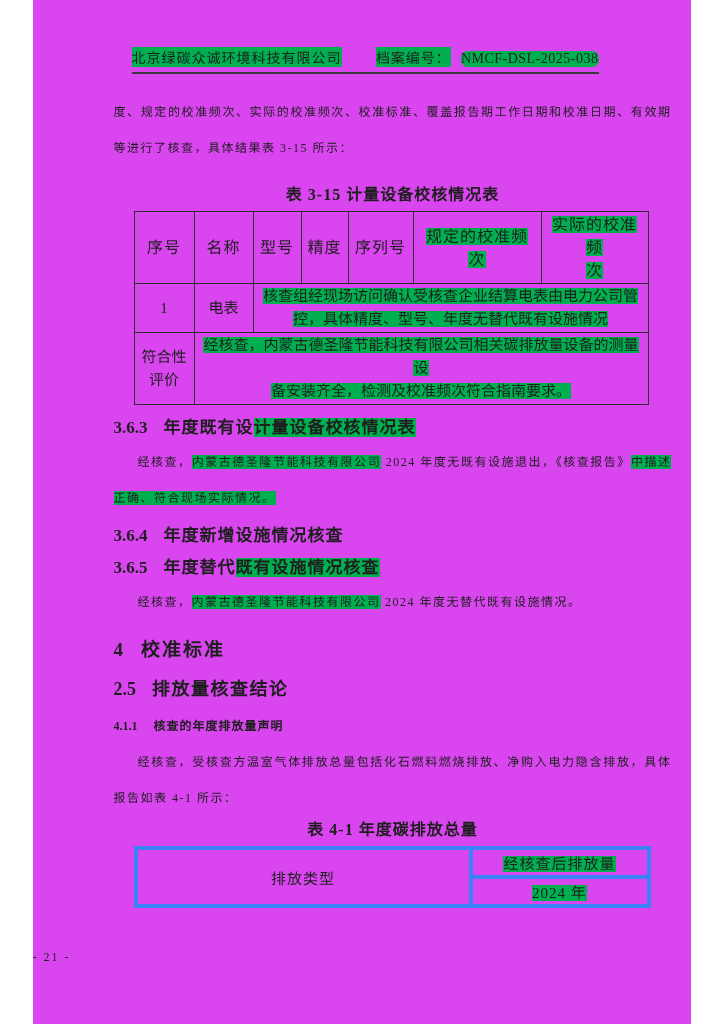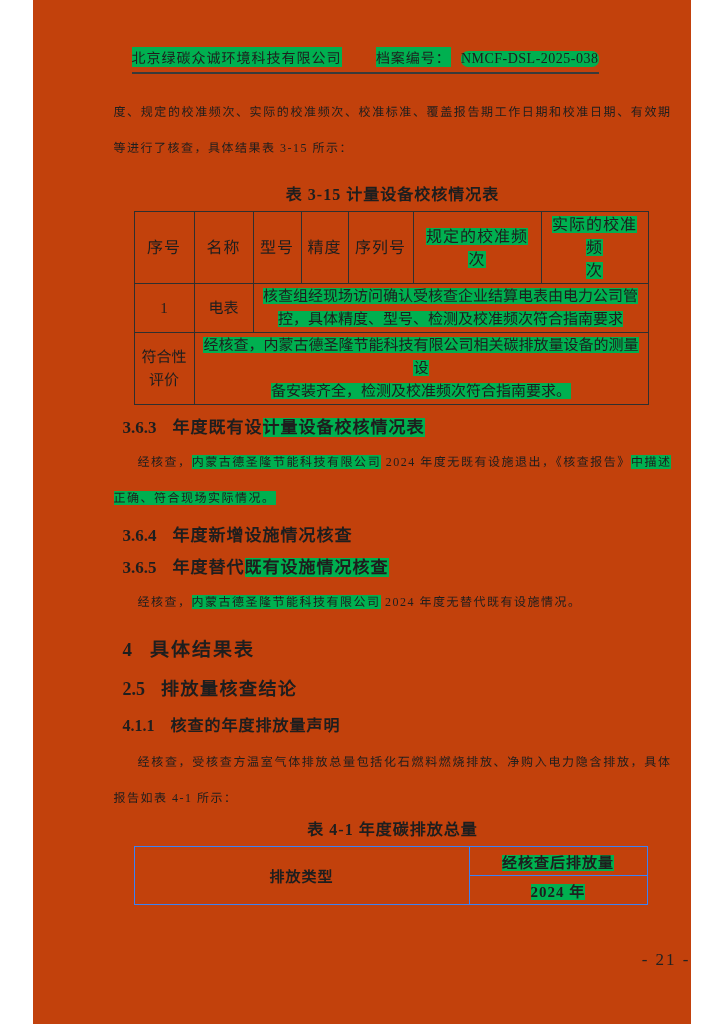--- a/index.html
+++ b/index.html
@@ -1,20 +1,20 @@
 <!DOCTYPE html>
 <html lang="zh-CN" style="--hl: #00b050;"><head>
 <meta charset="utf-8">
 <style>
   :root { --hl: #00b050; }
   * { margin:0; padding:0; box-sizing:border-box; }
   html,body { background:#ffffff; }
   .page {
     position:relative; width:658px; height:1024px; margin:0 auto;
-    background:#c2410c; overflow:hidden;
+    background:#d946ef; overflow:hidden;
     font-family:"Liberation Serif","DejaVu Serif",serif; color:#1e1e1e;
   }
   .hl { background:var(--hl); }
   
   .header {
     position:absolute; left:99px; right:92px; top:47px;
     display:flex; justify-content:space-between; align-items:baseline;
     font-size:14px; letter-spacing:1px;
     border-bottom:2px solid #3a3a3a; padding-bottom:5px;
   }
@@ -40,35 +40,35 @@
   .t315 th { height:49px; font-size:16px; letter-spacing:1px; }
   .t315 .r1 td { height:47px; }
   .t315 .r2 td { height:51px; }
   .preline { white-space:pre-line; }
   
   .hsec { font-weight:bold; }
   .h3s { font-size:17px; line-height:24px; margin-top:8px; letter-spacing:1px; }
   .h363 { margin-top:11px; }
   .h2s { font-size:19px; line-height:28px; margin-top:16px; letter-spacing:2px; }
   .h41 { font-size:18px; line-height:26px; margin-top:12px; letter-spacing:1.5px; }
-  .h411 { font-size:16px; line-height:24px; margin-top:12px; letter-spacing:1px; }
-  .h-num { display:inline-block; margin-right:16px; letter-spacing:0;margin-left:9px; }
+  .h411 { font-size:12px; line-height:24px; margin-top:12px; letter-spacing:1px; }
+  .h-num { display:inline-block; margin-right:16px; letter-spacing:0; }
   .h2s .h-num { margin-right:18px; }
   .para { margin-top:4px; }
   .p411 { margin-top:6px; }
   
   .t41 { width:513px; margin:3px 0 0 20px; }
   .t41 td {
-    border:1px solid #3b82f6; text-align:center; vertical-align:middle;
-    font-size:15px; font-weight:bold; height:29px; letter-spacing:1px;
+    border:4px solid #3b82f6; text-align:center; vertical-align:middle;
+    font-size:15px; font-weight:normal; height:29px; letter-spacing:1px;
   }
   
   .footer {
-    position:absolute; left:16px; right:0; top:950px; text-align:right;
-    font-size:17px; letter-spacing:2px; color:#222;
+    position:absolute; left:0; right:0; top:950px; text-align:left;
+    font-size:12px; letter-spacing:2px; color:#222;
   }
 </style>
 </head>
 <body>
 
 <div class="page">
 
   <div class="header">
     <span class="hl">北京绿碳众诚环境科技有限公司</span>
     <span class="header-right">
@@ -102,21 +102,21 @@
         <th><span>序列号</span></th>
         <th><span class="hl preline">规定的校准频
 次</span></th>
         <th><span class="hl preline">实际的校准频
 次</span></th>
       </tr>
       <tr class="r1">
         <td>1</td>
         <td>电表</td>
         <td colspan="5"><span class="hl preline">核查组经现场访问确认受核查企业结算电表由电力公司管
-控，具体精度、型号、检测及校准频次符合指南要求</span></td>
+控，具体精度、型号、年度无替代既有设施情况</span></td>
       </tr>
       <tr class="r2">
         <td class="preline">符合性
 评价</td>
         <td colspan="6"><span class="hl preline">经核查，内蒙古德圣隆节能科技有限公司相关碳排放量设备的测量设
 备安装齐全，检测及校准频次符合指南要求。</span></td>
       </tr>
     </tbody>
       </table>
 
@@ -128,21 +128,21 @@
     <div class="hsec h3s">
       <span class="h-num">3.6.4</span><span><span>年度新增设施情况核查</span></span>
     </div>
 
     <div class="hsec h3s">
       <span class="h-num">3.6.5</span><span><span>年度替代</span><span class="hl">既有设施情况核查</span></span>
     </div>
     <p class="body-text indent para"><span>经核查，</span><span class="hl">内蒙古德圣隆节能科技有限公司</span><span> 2024 年度无替代既有设施情况。</span></p>
 
     <div class="hsec h2s">
-      <span class="h-num">4</span><span><span>具体结果表</span></span>
+      <span class="h-num">4</span><span><span>校准标准</span></span>
     </div>
 
     <div class="hsec h41">
       <span class="h-num">2.5</span><span><span>排放量核查结论</span></span>
     </div>
 
     <div class="hsec h411">
       <span class="h-num">4.1.1</span><span><span>核查的年度排放量声明</span></span>
     </div>
     <p class="body-text indent para p411"><span>经核查，受核查方温室气体排放总量包括化石燃料燃烧排放、净购入电力隐含排放，具体报告如表 4-1 所示：</span></p>

